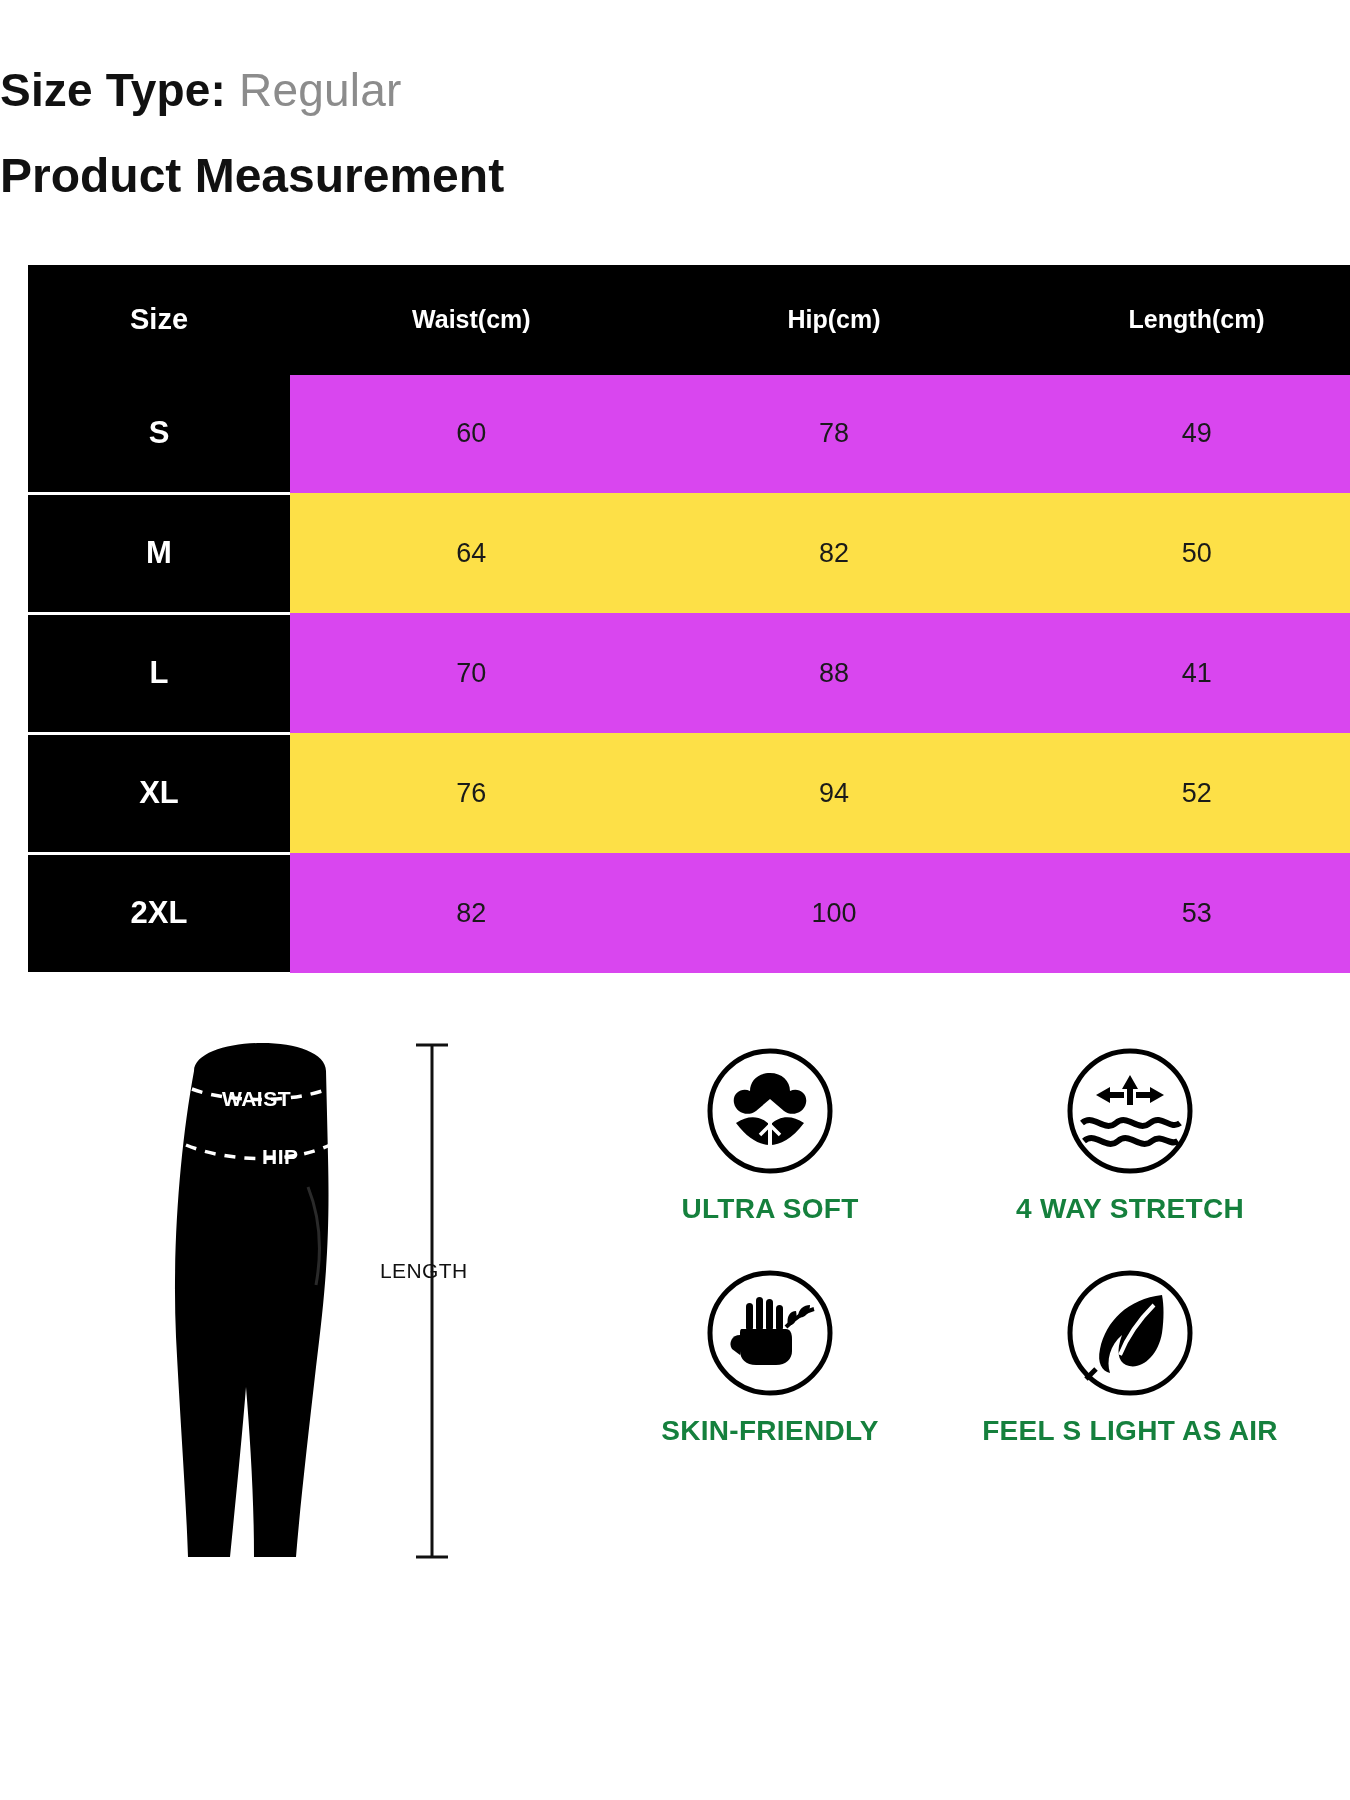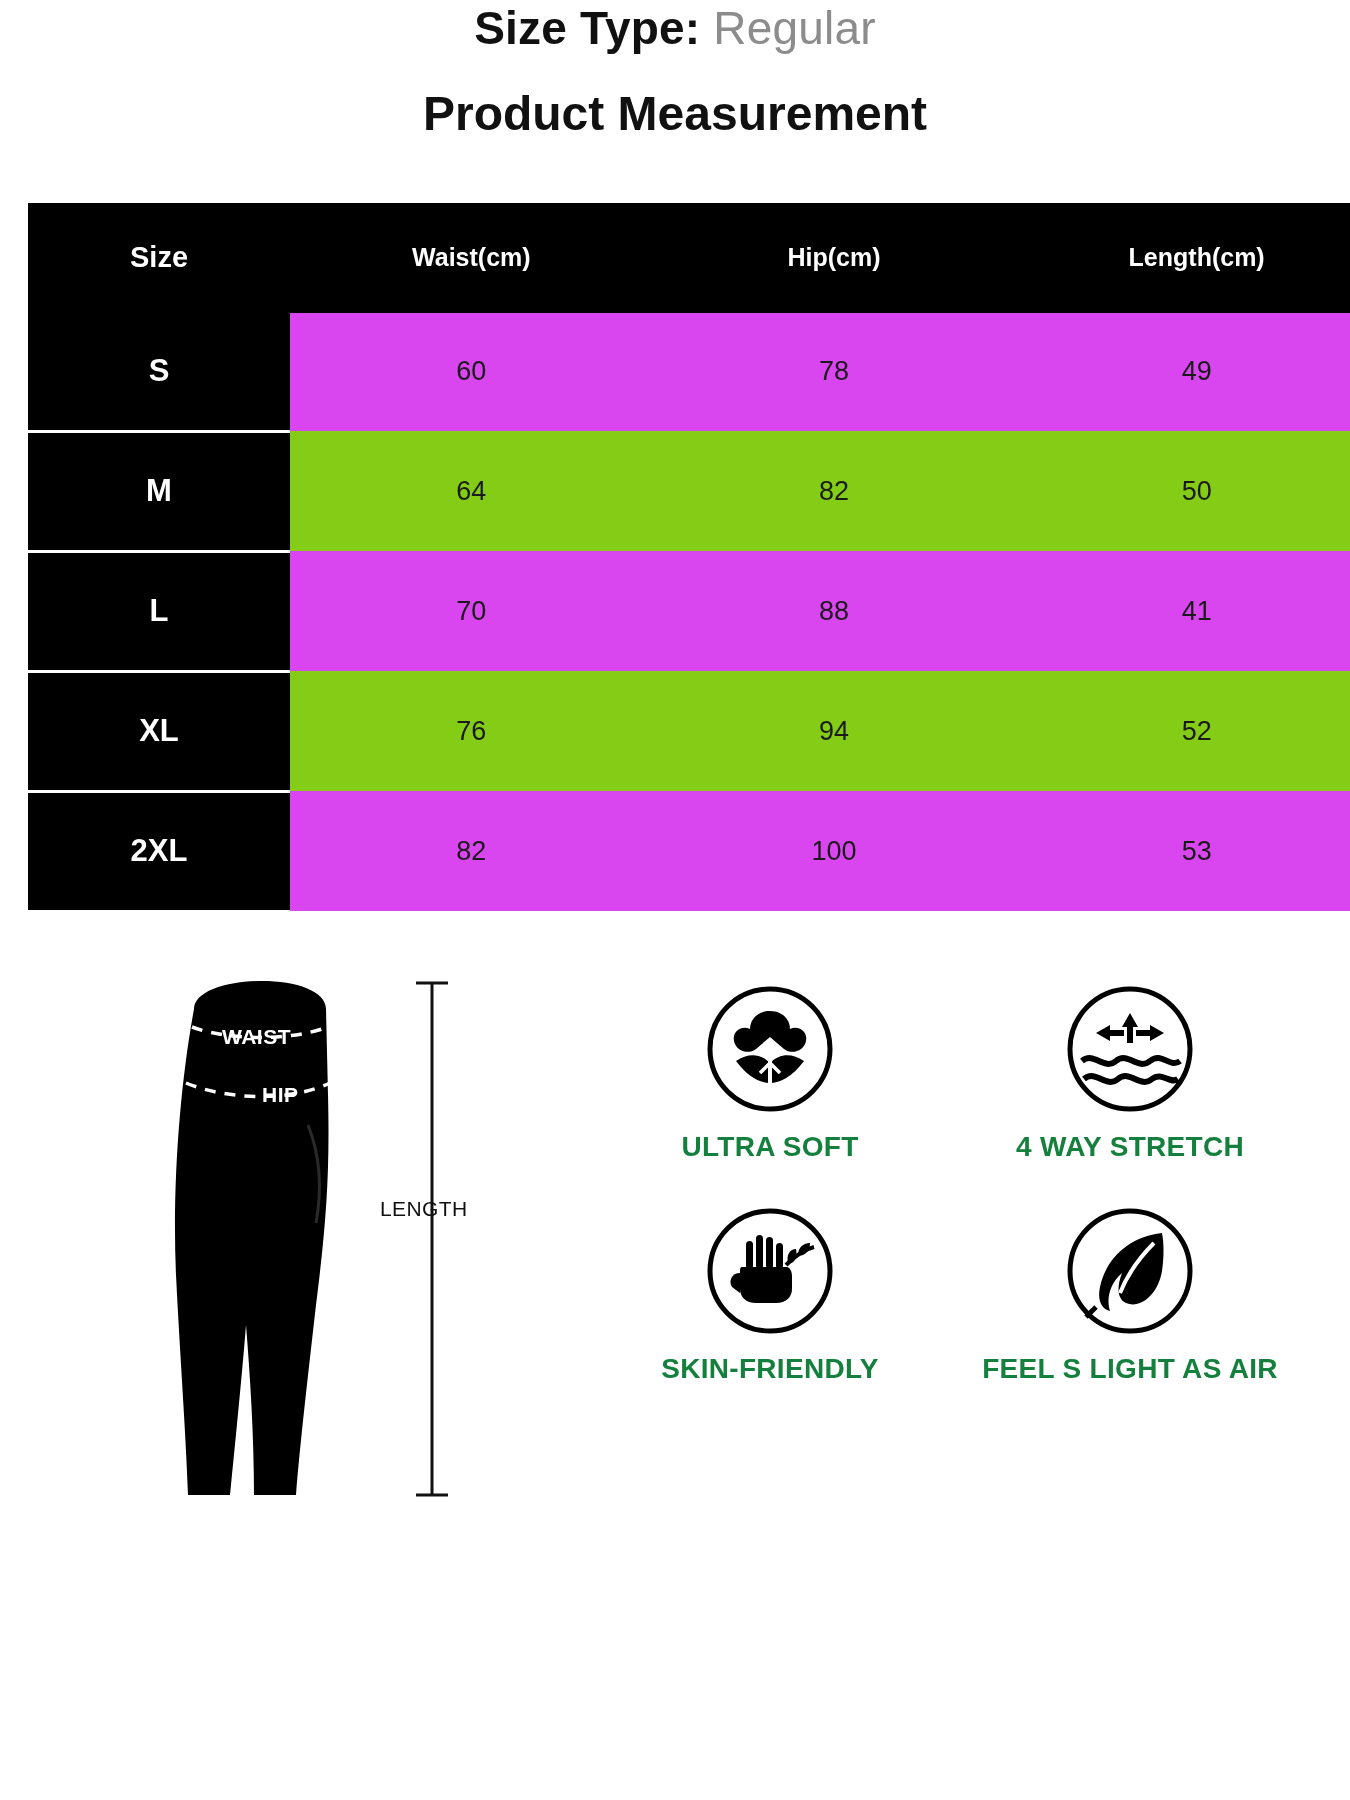--- a/index.html
+++ b/index.html
@@ -11,21 +11,22 @@
     width: 1350px;
     height: 1800px;
     font-family: "Liberation Sans", sans-serif;
     color: #111111;
     position: relative;
     overflow: hidden;
   }
 
   
   .header {
-    text-align: center;
+    padding-top: 62px;
+    text-align: left;
   }
   .title-line {
     font-size: 46px;
     font-weight: bold;
     letter-spacing: 0.2px;
     line-height: 1.25;
   }
   .title-line .accent {
     color: #8c8c8c;
     font-weight: normal;
@@ -77,21 +78,21 @@
   }
   tbody td.val-cell {
     font-size: 27px;
     color: #1a1a1a;
     height: 115px;
   }
   tbody tr.odd td.val-cell {
     background: #d946ef;
   }
   tbody tr.even td.val-cell {
-    background: #84cc16;
+    background: #fde047;
   }
 
   
   .lower {
     margin-top: 52px;
     display: flex;
     align-items: flex-start;
   }
   .diagram {
     width: 560px;

